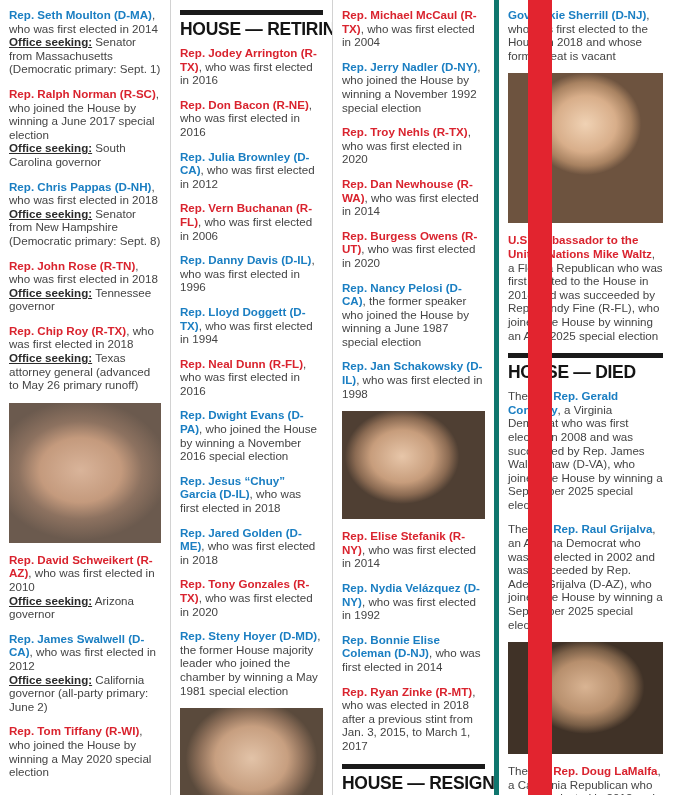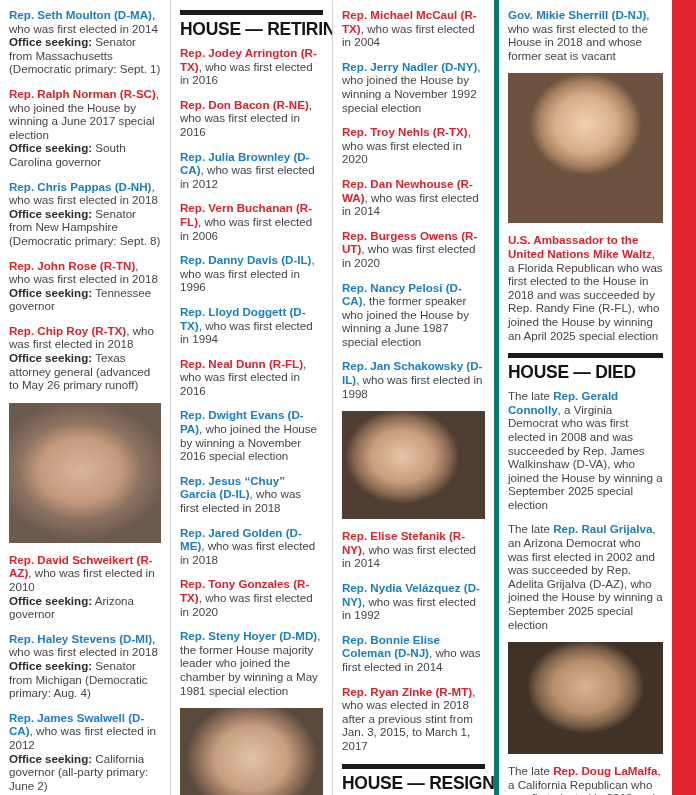--- a/index.html
+++ b/index.html
@@ -6,21 +6,21 @@
   html,body{margin:0;padding:0;}
   body{
     width:696px;height:795px;
     background:#ffffff;
     font-family:"Liberation Sans", sans-serif;
     overflow:hidden;
     color:#3c3c3c;
   }
   #page{
     position:relative;
-    width:696px;height:795px;
+    width:552px;height:795px;
     background:#ffffff;
     box-sizing:border-box;
   }
   .red-stripe{
     position:absolute;
     top:0;right:0;
     width:24px;height:795px;
     background:#e2242f;
   }
   .columns{
@@ -68,21 +68,21 @@
     margin-bottom:11px;
     color:#444444;
     text-align:left;
     hyphens:auto;
     -webkit-hyphens:auto;
   }
   .entry:last-child{margin-bottom:0;}
   .nm{font-weight:bold;}
   .nm.rep{color:#d9232e;}
   .nm.dem{color:#1a7ec2;}
-  .lbl{font-weight:bold;color:#2b2b2b;}
+  .lbl{font-weight:bold;color:#2b2b2b;text-decoration:underline;}
 
   .photo{
     width:100%;
     margin:1px 0 10px 0;
     display:block;
     border:0;
     position:relative;
     overflow:hidden;
     background:#c9c9c9;
   }
@@ -134,24 +134,20 @@
         <span class="lbl">Office seeking:</span><span> Texas attorney general (advanced to May 26 primary runoff)</span>
       </div>
       <div class="photo ph-roy">
           <span class="ph-inner"></span>
         </div>
       <div class="entry">
         <span class="nm rep">Rep. David Schweikert (R-AZ)</span><span>, who was first elected in 2010</span><br>
         <span class="lbl">Office seeking:</span><span> Arizona governor</span>
       </div>
       <div class="entry">
-        <span class="nm dem">Rep. Haley Stevens (D-MI)</span><span>, who was first elected in 2018</span><br>
-        <span class="lbl">Office seeking:</span><span> Senator from Michigan (Democratic primary: Aug. 4)</span>
-      </div>
-      <div class="entry">
         <span class="nm dem">Rep. James Swalwell (D-CA)</span><span>, who was first elected in 2012</span><br>
         <span class="lbl">Office seeking:</span><span> California governor (all-party primary: June 2)</span>
       </div>
       <div class="entry">
         <span class="nm rep">Rep. Tom Tiffany (R-WI)</span><span>, who joined the House by winning a May 2020 special election</span><br>
         
       </div>
     </div>
 
     <div class="col col-2">

